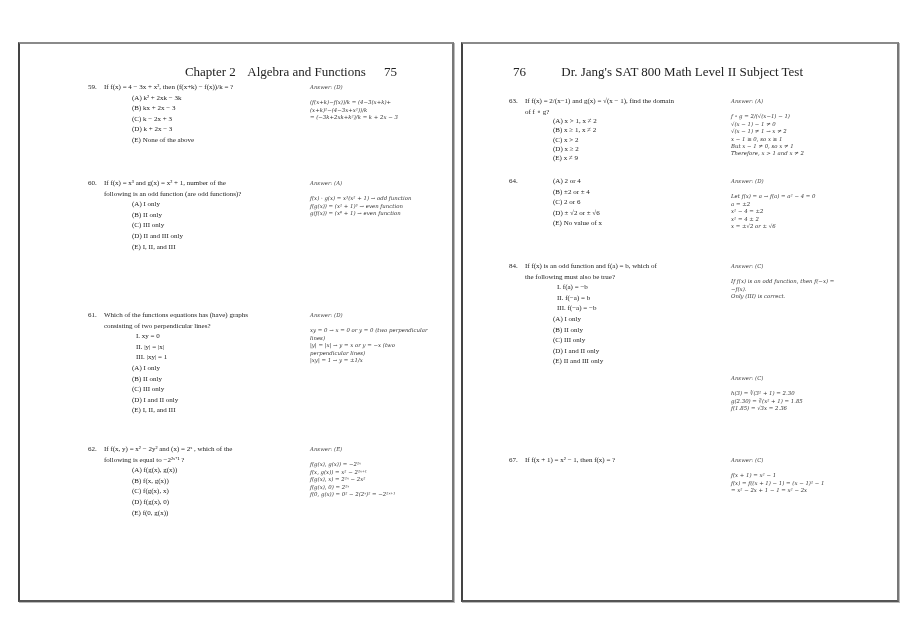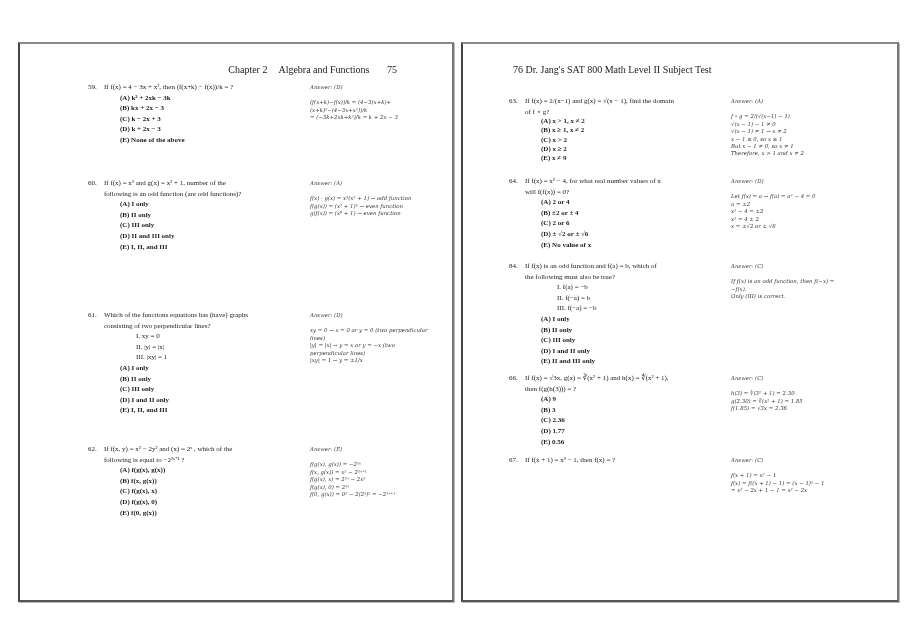--- a/index.html
+++ b/index.html
@@ -4,31 +4,31 @@
 <style>
   html, body { margin:0; padding:0; background:#ffffff; }
   body { width:910px; height:644px; position:relative; overflow:hidden;
          font-family:"DejaVu Serif", "Liberation Serif", serif; color:#222; }
   .page { position:absolute; top:42px; height:560px; background:#fff;
           border-top:2px solid #8a8a8a; border-left:2px solid #444;
           border-right:2px solid #777; border-bottom:2px solid #555;
           box-shadow: 1px 1px 0 #bbb; box-sizing:border-box; }
   #page-left { left:18px; width:436px; }
   #page-right { left:461px; width:438px; }
-  .running-head { position:absolute; top:20px; font-size:10px; color:#222;
+  .running-head { position:absolute; top:20px; font-size:13px; color:#222;
                   font-family:"Liberation Serif", serif; white-space:nowrap; }
   #page-left .running-head { right:46px; }
   #page-right .running-head { left:50px; }
   .running-head span { margin-right:9px; }
   .q { position:absolute; font-size:7px; line-height:10.6px; color:#222;
        font-family:"Liberation Serif", serif; }
   .q .num { position:absolute; left:0; top:0; }
   .q .stem { margin-left:16px; width:210px; }
   .q .romans { margin-left:48px; }
-  .q .choices { margin-left:32px;font-weight:bold; }
+  .q .choices { margin-left:44px; }
   .q .line { white-space:nowrap; }
   .ans { position:absolute; font-size:5.4px; line-height:7.4px; color:#333;
          font-style:italic; font-family:"DejaVu Serif", serif; width:118px; }
   .ans .alabel { color:#444; margin-bottom:8px; }
   .ans .aline { white-space:normal; }
 </style>
 </head>
 <body>
 
 <div class="page" id="page-left">
@@ -123,21 +123,21 @@
     <div class="aline">f(g(x), g(x)) = −2²ˣ</div>
     <div class="aline">f(x, g(x)) = x² − 2²ˣ⁺¹</div>
     <div class="aline">f(g(x), x) = 2²ˣ − 2x²</div>
     <div class="aline">f(g(x), 0) =  2²ˣ</div>
     <div class="aline">f(0, g(x)) = 0² − 2(2ˣ)² = −2²ˣ⁺¹</div>
   </div>
 </div>
 
 <div class="page" id="page-right">
   <div class="running-head">
-    <span style="margin-right:0">76</span>
+    <span style="margin-right:32px">76</span>
     <span>Dr. Jang's SAT 800 Math Level II Subject Test</span>
   </div>
 
   <div class="q" style="left:46px; top:52px;">
     <div class="num">63.</div>
     <div class="stem">
       <div class="line">If f(x) = 2/(x−1) and g(x) = √(x − 1), find the domain</div>
       <div class="line">of f ∘ g?</div>
     </div>
     <div class="choices" style="line-height:9.2px">
@@ -153,24 +153,20 @@
     <div class="aline">f ∘ g = 2/(√(x−1) − 1)</div>
     <div class="aline">√(x − 1) − 1 ≠ 0</div>
     <div class="aline">√(x − 1) ≠ 1  →  x ≠ 2</div>
     <div class="aline">x − 1 ≥ 0, so x ≥ 1</div>
     <div class="aline">But x − 1 ≠ 0, so x ≠ 1</div>
     <div class="aline">Therefore, x &gt; 1 and x ≠ 2</div>
   </div>
 
   <div class="q" style="left:46px; top:132px;">
     <div class="num">64.</div>
-    <div class="stem">
-      <div class="line">If f(x) = x² − 4, for what real number values of x</div>
-      <div class="line">will f(f(x))  = 0?</div>
-    </div>
     <div class="choices">
       <div class="line">(A)  2 or 4</div>
       <div class="line">(B)  ±2 or ± 4</div>
       <div class="line">(C)  2 or 6</div>
       <div class="line">(D)  ± √2 or  ± √6</div>
       <div class="line">(E)  No value of x</div>
     </div>
   </div>
   <div class="ans" style="left:268px; top:134px;">
     <div class="alabel">Answer: (D)</div>
@@ -199,34 +195,20 @@
       <div class="line">(D)  I and II only</div>
       <div class="line">(E)  II and III only</div>
     </div>
   </div>
   <div class="ans" style="left:268px; top:219px;">
     <div class="alabel">Answer: (C)</div>
     <div class="aline">If f(x) is an odd function, then f(−x) = −f(x).</div>
     <div class="aline">Only (III) is correct.</div>
   </div>
 
-  <div class="q" style="left:46px; top:329px;">
-    <div class="num">66.</div>
-    <div class="stem">
-      <div class="line">If f(x) = √3x, g(x) = ∛(x² + 1) and h(x) = ∜(x² + 1),</div>
-      <div class="line">then f(g(h(3))) = ?</div>
-    </div>
-    <div class="choices">
-      <div class="line">(A)  9</div>
-      <div class="line">(B)  3</div>
-      <div class="line">(C)  2.36</div>
-      <div class="line">(D)  1.77</div>
-      <div class="line">(E)  0.56</div>
-    </div>
-  </div>
   <div class="ans" style="left:268px; top:331px;">
     <div class="alabel">Answer: (C)</div>
     <div class="aline">h(3) = ∜(3² + 1) = 2.30</div>
     <div class="aline">g(2.30) = ∛(x² + 1) = 1.85</div>
     <div class="aline">f(1.85) = √3x = 2.36</div>
   </div>
 
   <div class="q" style="left:46px; top:411px;">
     <div class="num">67.</div>
     <div class="stem">

